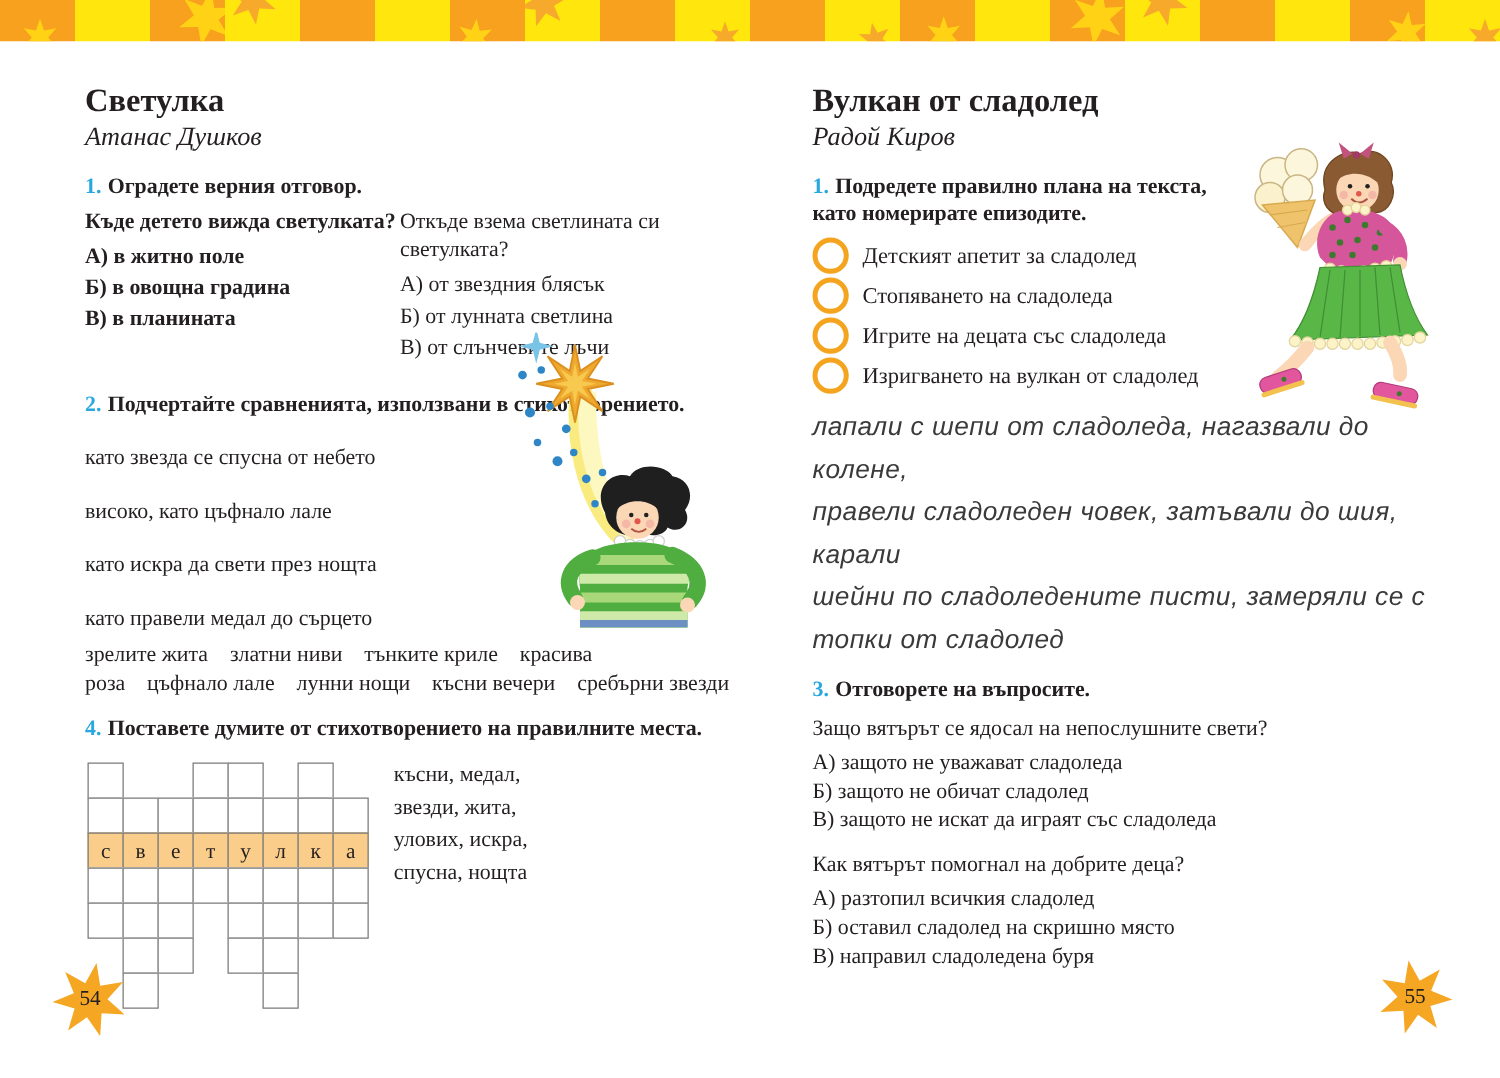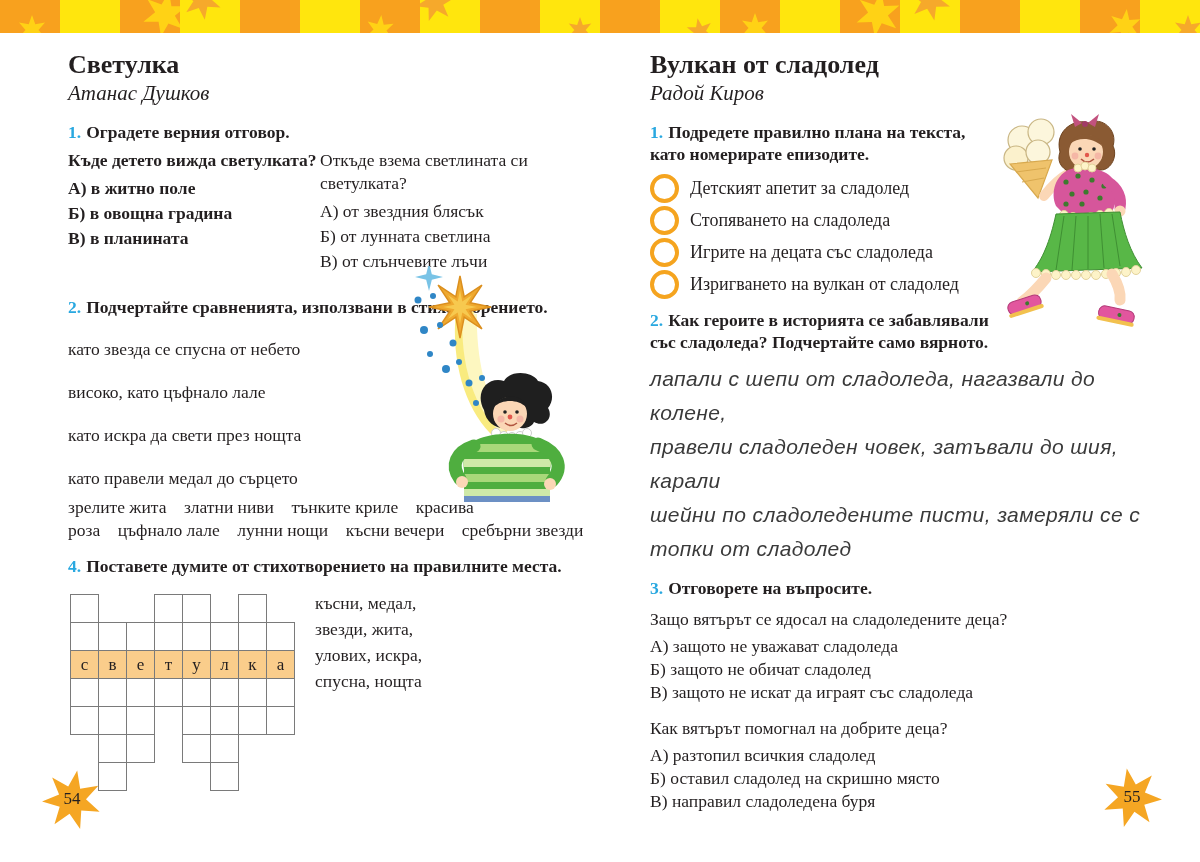--- a/index.html
+++ b/index.html
@@ -5,21 +5,21 @@
   html,body { margin:0; padding:0; background:#fff; }
   .page { position:relative; width:1200px; height:862px; background:#ffffff;
           font-family:"Liberation Serif", serif; color:#231F20; overflow:hidden; }
 
   
   .band { position:absolute; top:0; left:0; width:1200px; height:33px; display:flex; }
   .band .sq { position:relative; flex:0 0 60px; width:60px; height:33px; overflow:hidden; }
   .band svg { position:absolute; }
 
   
-  .col { position:absolute; top:40px; }
+  .col { position:absolute; top:56px; }
   .col-left  { left:68px;  width:548px; }
   .col-right { left:650px; width:515px; }
 
   .title  { font-size:26px; font-weight:bold; line-height:30px; margin-top:10px; }
   .author { font-size:21px; font-style:italic; line-height:27px; }
 
   .ex-header { font-weight:bold; font-size:17.5px; line-height:22px; margin-top:14px; }
   .num { color:#29A8E0; font-weight:bold; margin-right:5px; }
 
   .q-row { display:flex; margin-top:6px; }
@@ -253,35 +253,31 @@
       <div class="plan-item">
         <span class="ring"></span>
         <span class="plan-label">Игрите на децата със сладоледа</span>
       </div>
       <div class="plan-item">
         <span class="ring"></span>
         <span class="plan-label">Изригването на вулкан от сладолед</span>
       </div>
     </div>
 
-    <div class="ex-header" style="margin-top:9px">
-      <span class="num">2.</span><span>Как героите в историята се забавлявали</span><br>
-      <span>със сладоледа? Подчертайте само вярното.</span>
-    </div>
     <div class="hand-block">
       <div class="hand">лапали с шепи от сладоледа, нагазвали до колене,</div>
       <div class="hand">правели сладоледен човек, затъвали до шия, карали</div>
       <div class="hand">шейни по сладоледените писти, замеряли се с</div>
       <div class="hand">топки от сладолед</div>
     </div>
 
     <div class="ex-header" style="margin-top:11px">
       <span class="num">3.</span><span>Отговорете на въпросите.</span>
     </div>
-    <div class="q-text" style="margin-top:9px">Защо вятърът се ядосал на сладоледените деца?</div>
+    <div class="q-text" style="margin-top:9px">Защо вятърът се ядосал на непослушните свети?</div>
     <div class="opt" style="line-height:23px">А) защото не уважават сладоледа</div>
     <div class="opt" style="line-height:23px">Б) защото не обичат сладолед</div>
     <div class="opt" style="line-height:23px">В) защото не искат да играят със сладоледа</div>
     <div class="q-text" style="margin-top:13px">Как вятърът помогнал на добрите деца?</div>
     <div class="opt" style="line-height:23px">А) разтопил всичкия сладолед</div>
     <div class="opt" style="line-height:23px">Б) оставил сладолед на скришно място</div>
     <div class="opt" style="line-height:23px">В) направил сладоледена буря</div>
 
   </div>
 

